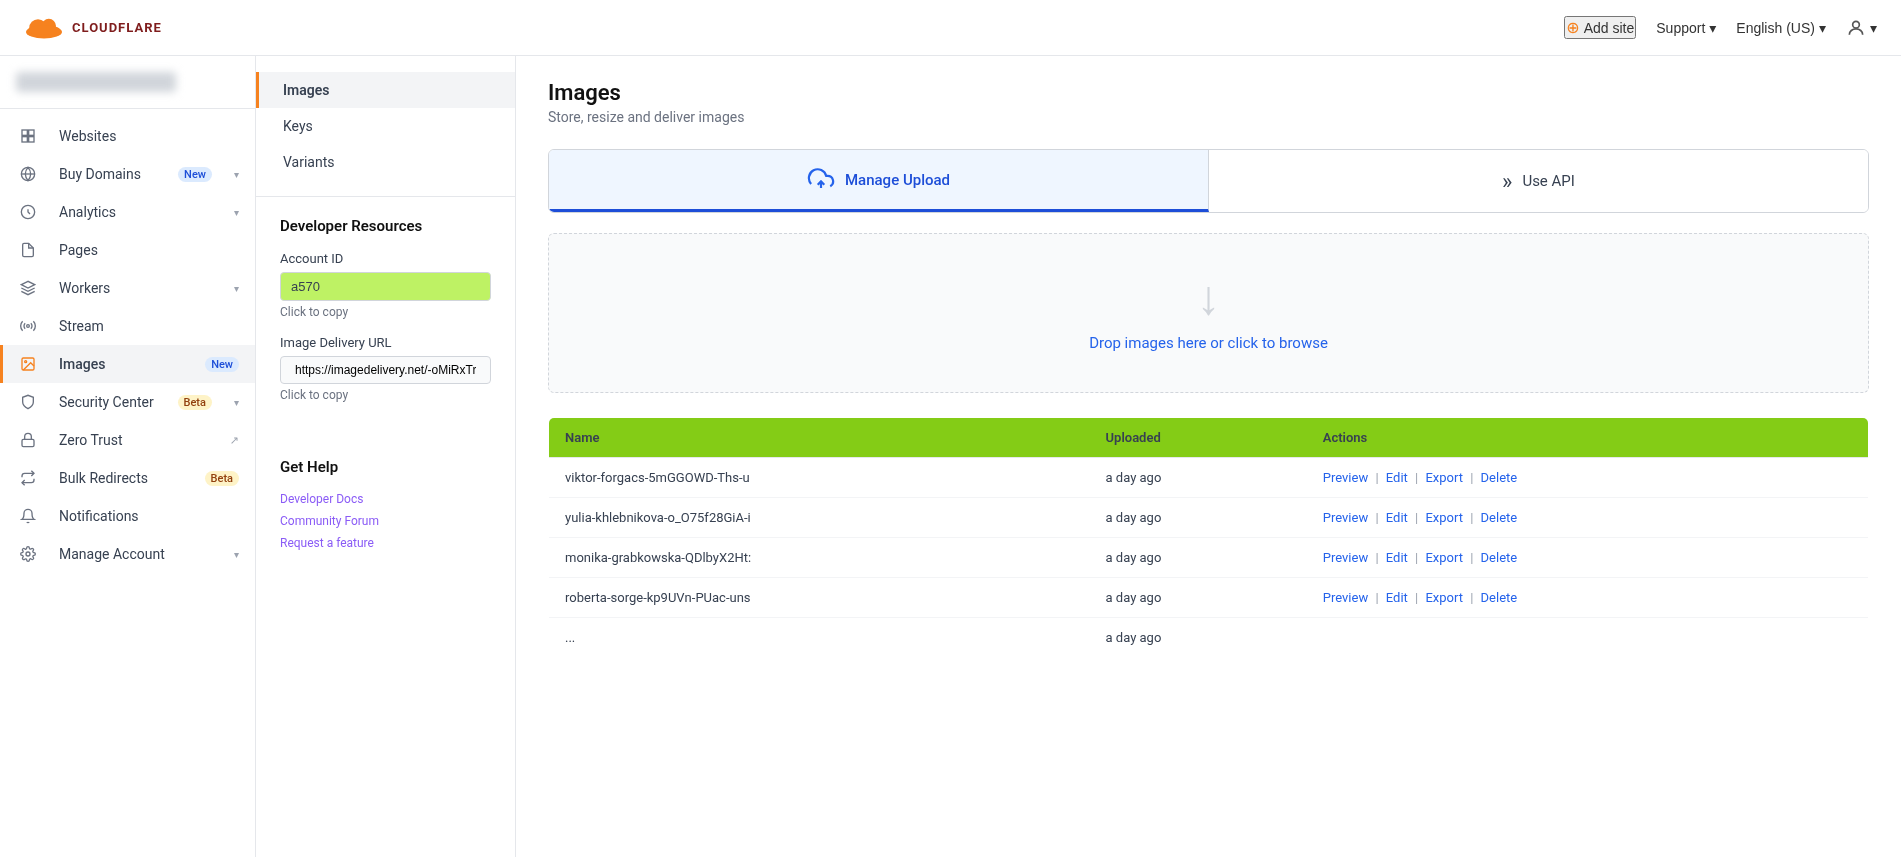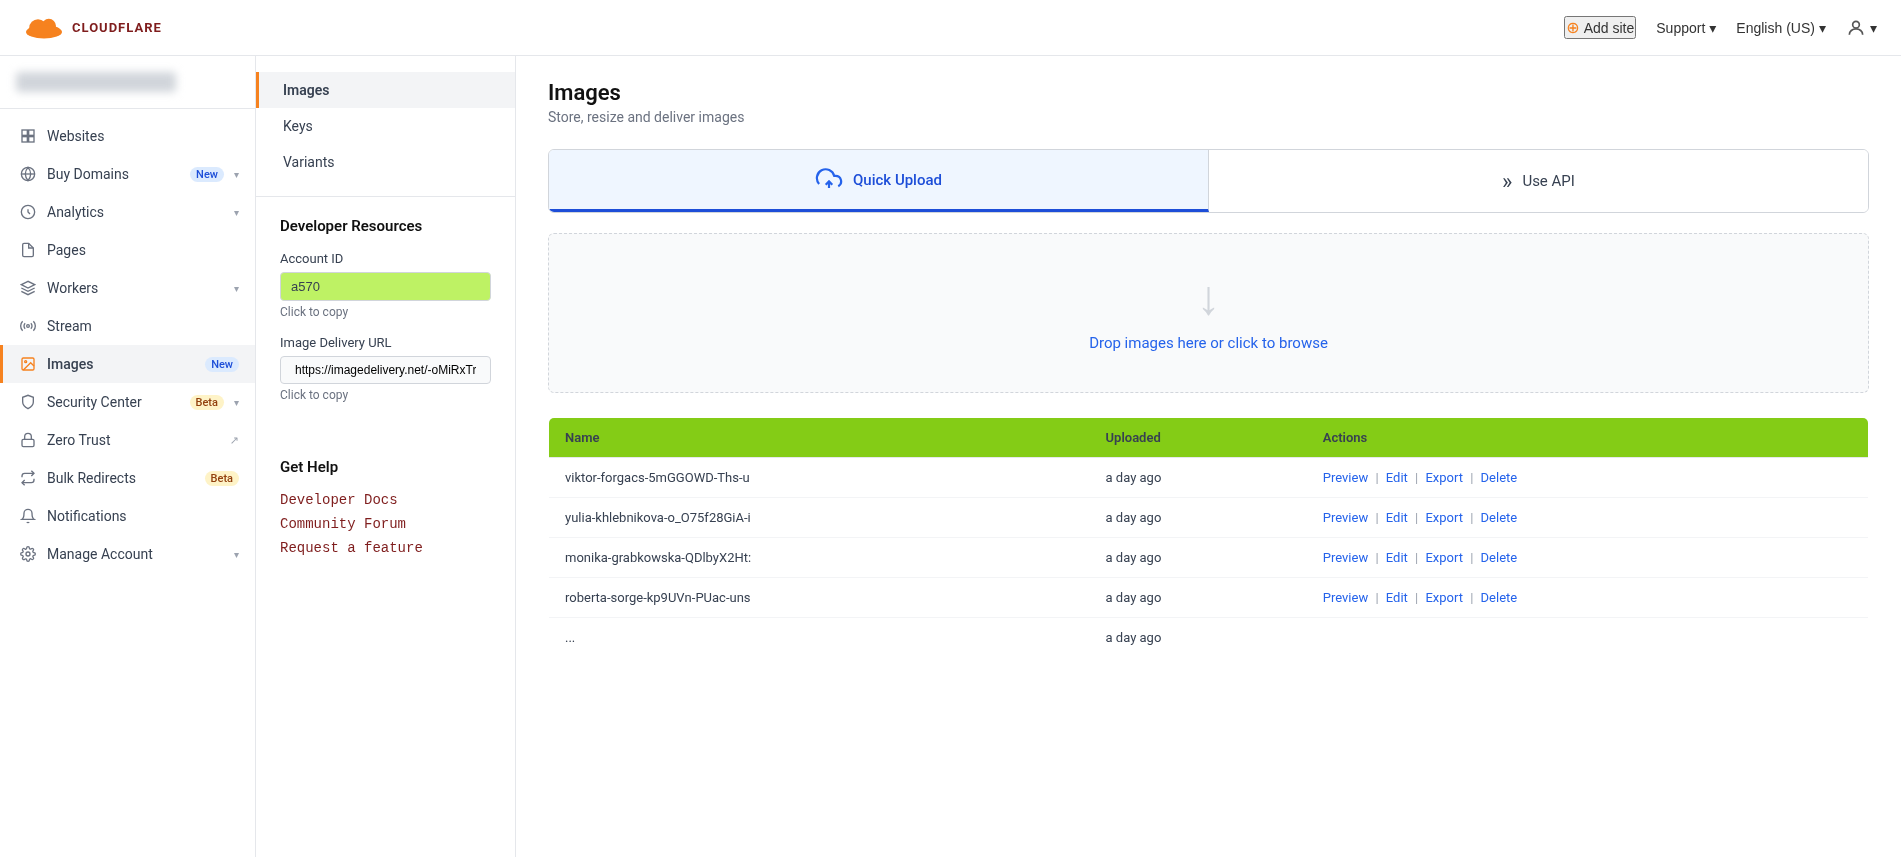--- a/index.html
+++ b/index.html
@@ -30,21 +30,21 @@
     }
     .sidebar-account {
       padding: 16px; border-bottom: 1px solid #e5e7eb;
     }
     .account-blur {
       height: 20px; background: #d1d5db; border-radius: 4px; width: 160px;
       filter: blur(4px);
     }
     .sidebar-nav { flex: 1; padding: 8px 0; }
     .nav-item {
-      display: flex; align-items: center; gap: 10px; padding: 10px 16px;
+      display: flex; align-items: center; gap: 22px; padding: 10px 16px;
       cursor: pointer; color: #374151; border-left: 3px solid transparent;
     }
     .nav-item.active { background: #f3f4f6; border-left-color: #f6821f; }
     .nav-item-icon { width: 18px; height: 18px; color: #6b7280; flex-shrink: 0; display: flex; align-items: center; justify-content: center; }
     .nav-item-label { flex: 1; font-size: 14px; }
     .nav-badge {
       font-size: 11px; padding: 1px 6px; border-radius: 10px; font-weight: 500; text-align: right;
     }
     .nav-badge.new { background: #dbeafe; color: #1d4ed8; }
     .nav-badge.beta { background: #fef3c7; color: #92400e; }
@@ -75,21 +75,21 @@
       width: 100%; padding: 6px 10px; border: 1px solid #d1d5db;
       border-radius: 4px; font-size: 13px; background: #bef264; color: #374151;
       margin-bottom: 4px;
     }
     .click-to-copy { font-size: 12px; color: #6b7280; margin-bottom: 16px; cursor: pointer; }
     .url-input { width: 100%; padding: 6px 14px; border: 1px solid #d1d5db; border-radius: 4px; font-size: 12px; background: #f9fafb; }
     .url-scroll { overflow-x: auto; margin-bottom: 4px; }
 
     .get-help { padding: 20px 24px; }
     .get-help h3 { font-size: 15px; font-weight: 600; margin-bottom: 16px; color: #111; }
-    .help-link { display: block; color: #7f1d1d; font-size: 14px; margin-bottom: 8px; cursor: pointer; text-decoration: none; font-family: Liberation Mono, monospace; }
+    .help-link { display: block; color: #8b5cf6; font-size: 12px; margin-bottom: 8px; cursor: pointer; text-decoration: none; }
 
     
     .main-panel { flex: 1; padding: 24px 32px; overflow-y: auto; background: #fff; }
     .page-title { font-size: 22px; font-weight: 600; color: #111; margin-bottom: 4px; }
     .page-subtitle { font-size: 14px; color: #6b7280; margin-bottom: 24px; }
 
     
     .upload-tabs { display: flex; border: 1px solid #d1d5db; border-radius: 6px; margin-bottom: 20px; overflow: hidden; }
     .upload-tab {
       flex: 1; display: flex; align-items: center; justify-content: center;
@@ -347,21 +347,21 @@
       <p class="page-subtitle">Store, resize and deliver images</p>
 
       <div class="upload-tabs">
         <div class="upload-tab active">
           <span style="font-size:22px; color:#2563eb;">
             <svg width="28" height="22" viewBox="0 0 24 20" fill="none" stroke="#2563eb" stroke-width="2">
               <path d="M12 14v6M9 17l3-3 3 3"></path>
               <path d="M20.39 18.39A5 5 0 0 0 18 9h-1.26A8 8 0 1 0 3 16.3"></path>
             </svg>
           </span>
-          <span>Quick Upload</span>
+          <span>Manage Upload</span>
         </div>
         <div class="upload-tab">
           <span style="font-size:22px; color:#374151;">»</span>
           <span>Use API</span>
         </div>
       </div>
 
       <div class="drop-zone">
         <div class="drop-arrow">↓</div>
         <span class="drop-text">Drop images here or click to browse</span>

